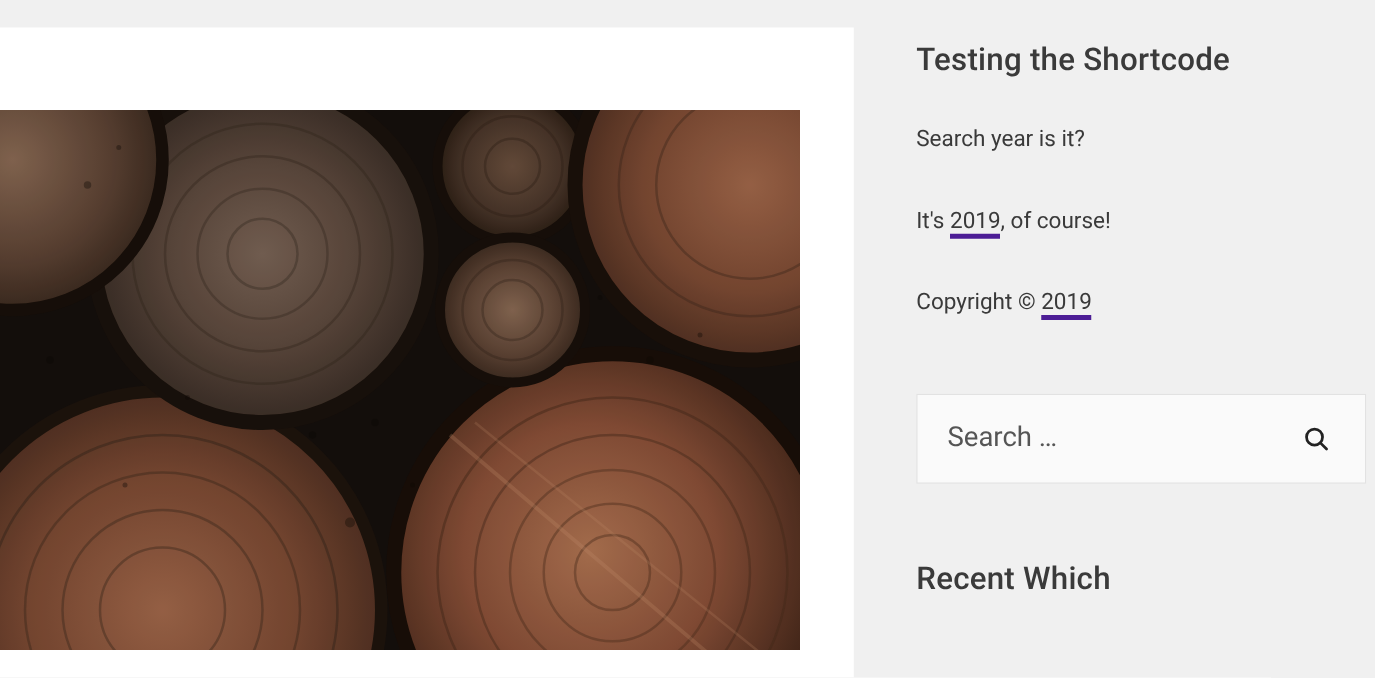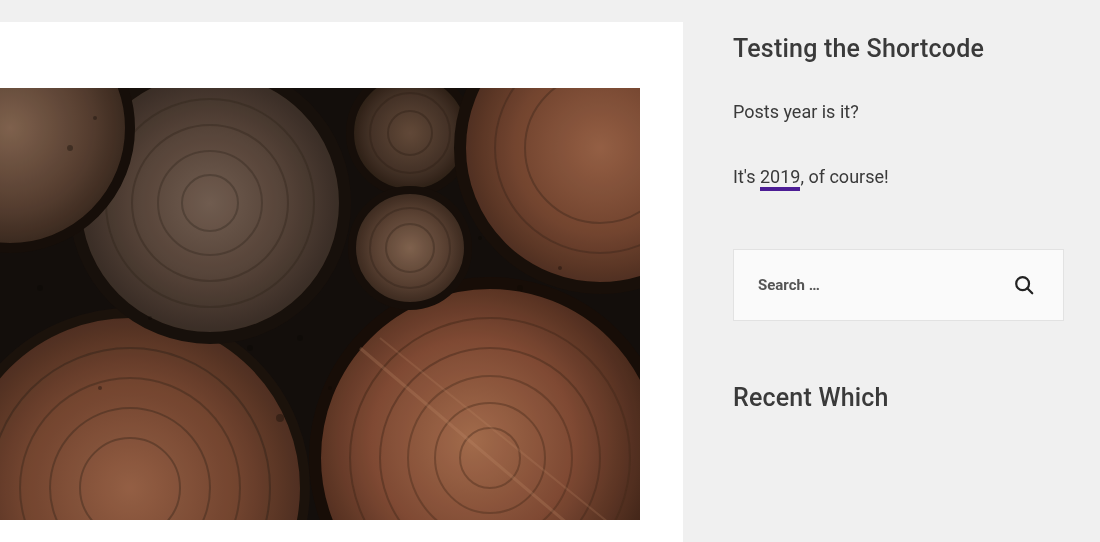--- a/index.html
+++ b/index.html
@@ -69,26 +69,25 @@
     align-items: center;
     justify-content: space-between;
     border: 1px solid #e2e2e2;
     background: #fafafa;
     height: 72px;
     padding: 0 22px 0 24px;
   }
   .search-input {
     border: none;
     background: transparent;
-    font-size: 15px;
+    font-size: 22px;
     color: #1d4ed8;
     outline: none;
     flex: 1;
     font-family: inherit;
-    font-weight: bold;
   }
   .search-input::placeholder { color: #555; }
   .search-btn {
     background: transparent;
     border: none;
     cursor: pointer;
     padding: 6px;
     display: flex;
     align-items: center;
     justify-content: center;
@@ -198,26 +197,29 @@
           <rect width="640" height="432" fill="#000" opacity="0.08"></rect>
         </svg>
       </div>
     </div>
   </div>
 
   <aside class="sidebar">
 
     <h2 class="widget-title">Testing the Shortcode</h2>
 
-    <p class="widget-p">Posts year is it?</p>
+    <p class="widget-p">Search year is it?</p>
 
     <p class="widget-p">
       <span>It's </span><a href="#" class="year-link">2019</a><span>, of course!</span>
     </p>
 
+    <p class="widget-p">
+      <span>Copyright © </span><a href="#" class="year-link">2019</a>
+    </p>
 
     <div class="search-widget">
       <div class="search-box">
         <input type="text" class="search-input" placeholder="Search …" style="">
         <button class="search-btn">
           <svg viewBox="0 0 24 24" fill="none" stroke="#222" stroke-width="2.4" stroke-linecap="round">
             <circle cx="10.5" cy="10.5" r="7"></circle>
             <line x1="21" y1="21" x2="15.6" y2="15.6"></line>
           </svg>
         </button>

